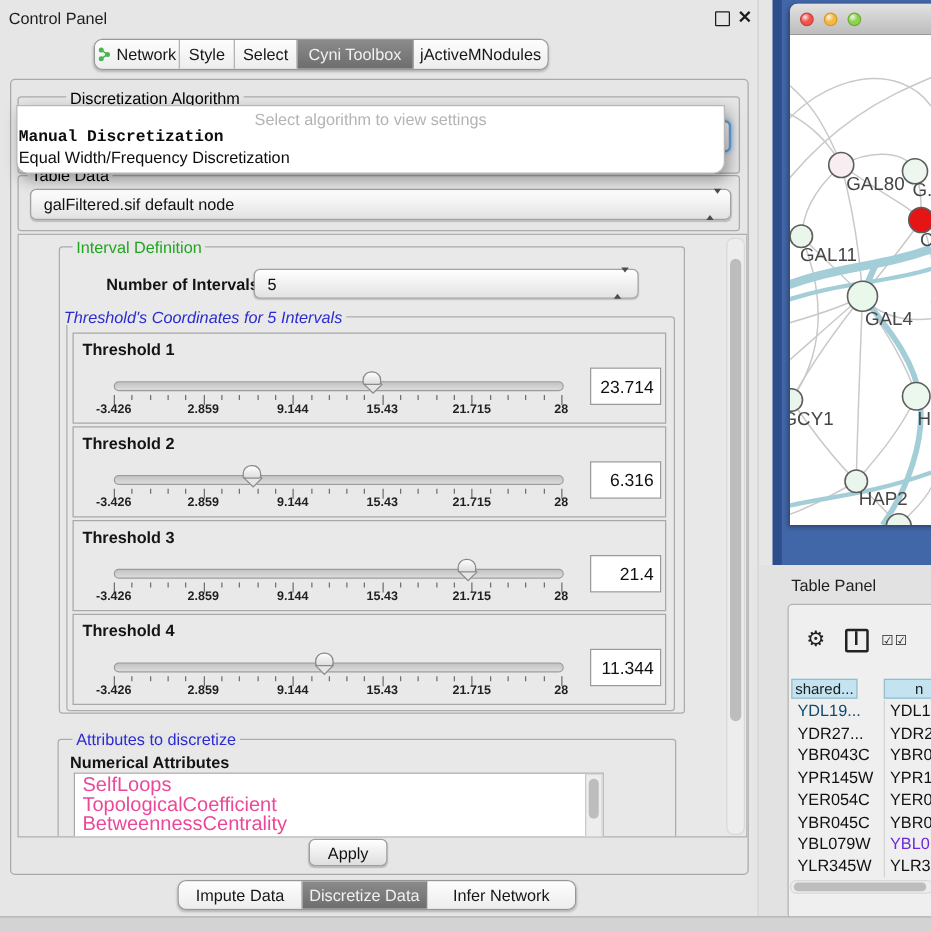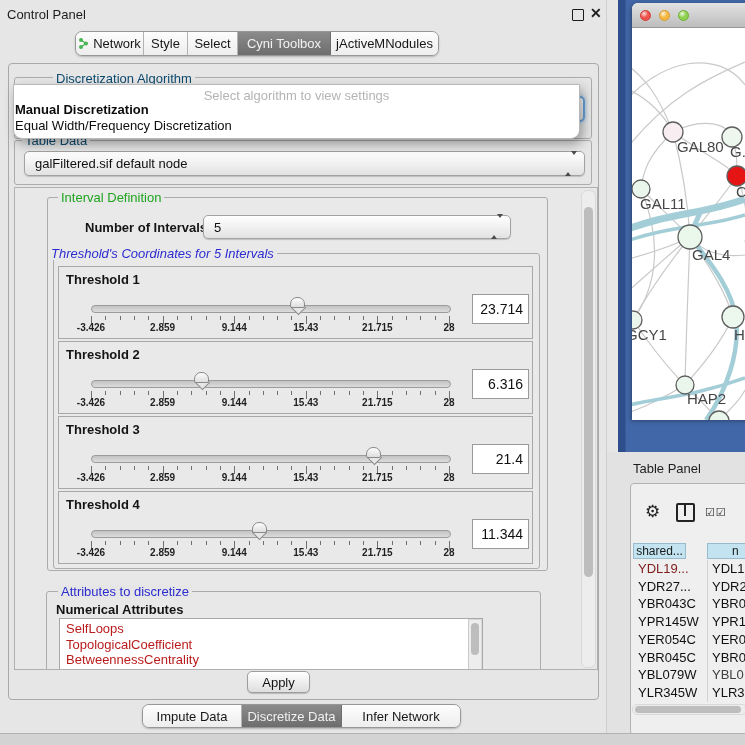--- a/index.html
+++ b/index.html
@@ -13,55 +13,55 @@
              box-shadow:0 1px 2px rgba(0,0,0,.22);}
   .seg{font-size:13px;color:#161616;background:linear-gradient(#fdfdfd,#ededed);display:flex;align-items:center;
        justify-content:center;border-right:1px solid #b3b3b3;box-sizing:border-box;white-space:nowrap;}
   .seg:last-child{border-right:none;}
   .seg.sel{background:linear-gradient(#8b8b8b,#6d6d6d);color:#f1f1f1;border-right-color:#6d6d6d;}
   
   .group{position:absolute;border:1px solid #acacac;border-radius:3px;}
   .gtitle{position:absolute;font-size:13px;line-height:13px;background:#e6e6e6;padding:0 3px;white-space:nowrap;}
   .gtitle.green{color:var(--group_title_green);}
   .gtitle.blue{color:var(--group_title_blue);}
-  .gtitle.dark{color:#0c4a6e;}
+  .gtitle.dark{color:#000000;}
   
   .combo{position:absolute;border:1px solid #a2a2a2;border-radius:5px;background:linear-gradient(#ffffff,#e2e2e2);
          box-shadow:0 1px 1px rgba(0,0,0,.18);box-sizing:border-box;}
   .combo .val{position:absolute;left:10px;top:4px;font-size:13px;color:#101010;white-space:nowrap;}
   .spin{position:absolute;right:7px;top:50%;transform:translateY(-50%);}
   .arr-up{width:0;height:0;border-left:3.5px solid transparent;border-right:3.5px solid transparent;
           border-bottom:4.5px solid #4d4d4d;margin:0 auto 2.5px auto;}
   .arr-dn{width:0;height:0;border-left:3.5px solid transparent;border-right:3.5px solid transparent;
           border-top:4.5px solid #4d4d4d;margin:0 auto;}
   
   #algo-popup{position:absolute;background:#ffffff;border:1px solid #b8b8b8;border-radius:0 0 9px 9px;
               box-shadow:3px 5px 12px rgba(0,0,0,.35);z-index:30;}
   .pop-ph{position:absolute;left:0;right:0;top:3px;text-align:center;font-size:13px;color:#b4b4b4;}
   .pop-item{position:absolute;left:1px;font-size:13px;color:#0c0c0c;white-space:nowrap;}
-  .pop-item.b{font-weight:bold;}
+  .pop-item.b{font-weight:bold;font-family:Liberation Mono, monospace;}
   
   .tbox{position:absolute;border:1px solid #a8a8a8;background:#e9e9e9;}
   .track{position:absolute;height:6px;border:1px solid #9b9b9b;border-radius:4px;
          background:linear-gradient(#c3c3c3,#dcdcdc);}
   .thumb{position:absolute;width:15px;height:17px;}
   .thumb .pt{position:absolute;left:2.5px;top:5px;width:9px;height:9px;transform:rotate(45deg);
              background:#e6e6e6;border:1px solid #8a8a8a;}
   .thumb .tp{position:absolute;left:0;top:0;width:13px;height:9px;border:1px solid #8a8a8a;
              border-radius:7px 7px 2px 2px;background:linear-gradient(#fdfdfd,#dedede);}
   .tick{position:absolute;width:1px;background:#707070;}
   .tlab{position:absolute;font-size:10px;font-weight:bold;color:#1f1f1f;transform:translateX(-50%);white-space:nowrap;}
   .valbox{position:absolute;background:#fff;border:1px solid #9a9a9a;font-size:14px;color:#101010;
           text-align:right;box-sizing:border-box;padding:6px 5px 0 0;}
   
   .sbtrack{position:absolute;background:#ededed;border:1px solid #d9d9d9;border-radius:6px;}
   .sbthumb{position:absolute;background:#bdbdbd;border-radius:6px;}
   
   .list{position:absolute;background:#ffffff;border:1px solid #a8a8a8;overflow:hidden;}
-  .list .it{font-size:13px;color:#b91c1c;line-height:15.5px;padding-left:6px;white-space:nowrap;}
+  .list .it{font-size:16px;color:#ec4899;line-height:15.5px;padding-left:6px;white-space:nowrap;}
   .btn{position:absolute;border:1px solid #9e9e9e;border-radius:5px;background:linear-gradient(#ffffff,#dedede);
        font-size:13px;color:#131313;display:flex;align-items:center;justify-content:center;
        box-shadow:0 1px 1px rgba(0,0,0,.2);}
   
   #blue-zone{position:absolute;left:618px;top:0;width:127px;height:452px;
              background:linear-gradient(90deg,#2d4d8b 0px,#2d4d8b 7px,var(--mac_blue) 8px);}
   #net-window{position:absolute;left:632px;top:3px;width:120px;height:417px;background:#ffffff;
               border-radius:6px 0 0 0;overflow:hidden;box-shadow:-1px 1px 4px rgba(0,0,0,.35);}
   #net-titlebar{position:absolute;left:0;top:0;width:100%;height:24px;
                 background:linear-gradient(#e2e2e2,#bdbdbd);border-bottom:1px solid #979797;}
@@ -415,21 +415,21 @@
   <div class="abs gear" style="left:645px;top:503px;">⚙</div>
   <div class="abs" style="left:676px;top:503px;width:15px;height:15px;border:2px solid #222;border-radius:2px;">
     <div style="position:absolute;left:6px;top:0;width:2px;height:11px;background:#222;"></div>
   </div>
   <div class="abs cks" style="left:705px;top:506px;">☑☑</div>
 
   <div class="thcell" style="left:633px;top:543px;width:53px;height:16px;">shared...</div>
   <div class="thcell" style="left:707px;top:543px;width:45px;height:16px;text-align:left;padding-left:24px;">n</div>
   <div class="abs" style="left:633px;top:560px;width:112px;height:144px;overflow:hidden;" id="tp-rows">
       <div style="position: absolute; left: 0px; top: 0px; width: 112px; height: 17.7px;">
-        <div style="position: absolute; left: 5px; top: 1px; font-size: 13px; color: #7f1d1d; white-space: nowrap;">YDL19...</div>
+        <div style="position: absolute; left: 5px; top: 1px; font-size: 13px; color: #0c4a6e; white-space: nowrap;">YDL19...</div>
         <div style="position: absolute; left: 79px; top: 1px; font-size: 13px; color: rgb(16, 16, 16); white-space: nowrap;">YDL1</div>
       </div>
       <div style="position: absolute; left: 0px; top: 17.7px; width: 112px; height: 17.7px;">
         <div style="position: absolute; left: 5px; top: 1px; font-size: 13px; color: rgb(16, 16, 16); white-space: nowrap;">YDR27...</div>
         <div style="position: absolute; left: 79px; top: 1px; font-size: 13px; color: rgb(16, 16, 16); white-space: nowrap;">YDR2</div>
       </div>
       <div style="position: absolute; left: 0px; top: 35.4px; width: 112px; height: 17.7px;">
         <div style="position: absolute; left: 5px; top: 1px; font-size: 13px; color: rgb(16, 16, 16); white-space: nowrap;">YBR043C</div>
         <div style="position: absolute; left: 79px; top: 1px; font-size: 13px; color: rgb(16, 16, 16); white-space: nowrap;">YBR0</div>
       </div>
@@ -440,21 +440,21 @@
       <div style="position: absolute; left: 0px; top: 70.8px; width: 112px; height: 17.7px;">
         <div style="position: absolute; left: 5px; top: 1px; font-size: 13px; color: rgb(16, 16, 16); white-space: nowrap;">YER054C</div>
         <div style="position: absolute; left: 79px; top: 1px; font-size: 13px; color: rgb(16, 16, 16); white-space: nowrap;">YER0</div>
       </div>
       <div style="position: absolute; left: 0px; top: 88.5px; width: 112px; height: 17.7px;">
         <div style="position: absolute; left: 5px; top: 1px; font-size: 13px; color: rgb(16, 16, 16); white-space: nowrap;">YBR045C</div>
         <div style="position: absolute; left: 79px; top: 1px; font-size: 13px; color: rgb(16, 16, 16); white-space: nowrap;">YBR0</div>
       </div>
       <div style="position: absolute; left: 0px; top: 106.2px; width: 112px; height: 17.7px;">
         <div style="position: absolute; left: 5px; top: 1px; font-size: 13px; color: rgb(16, 16, 16); white-space: nowrap;">YBL079W</div>
-        <div style="position: absolute; left: 79px; top: 1px; font-size: 13px; color: #404040; white-space: nowrap;">YBL0</div>
+        <div style="position: absolute; left: 79px; top: 1px; font-size: 13px; color: #6d28d9; white-space: nowrap;">YBL0</div>
       </div>
       <div style="position: absolute; left: 0px; top: 123.9px; width: 112px; height: 17.7px;">
         <div style="position: absolute; left: 5px; top: 1px; font-size: 13px; color: rgb(16, 16, 16); white-space: nowrap;">YLR345W</div>
         <div style="position: absolute; left: 79px; top: 1px; font-size: 13px; color: rgb(16, 16, 16); white-space: nowrap;">YLR3</div>
       </div>
       <div style="position: absolute; left: 0px; top: 141.6px; width: 112px; height: 17.7px;">
         <div style="position: absolute; left: 5px; top: 1px; font-size: 13px; color: rgb(16, 16, 16); white-space: nowrap;">YIL052C</div>
         <div style="position: absolute; left: 79px; top: 1px; font-size: 13px; color: rgb(16, 16, 16); white-space: nowrap;">YIL0</div>
       </div>
     </div>

